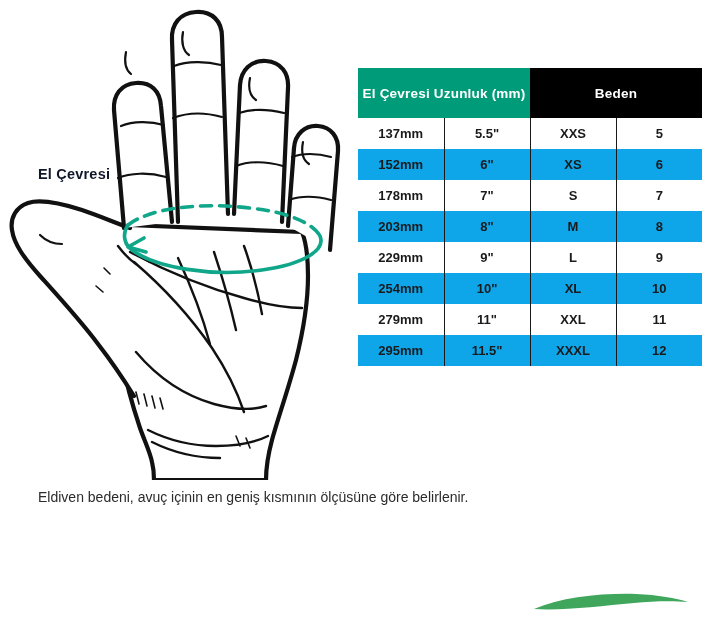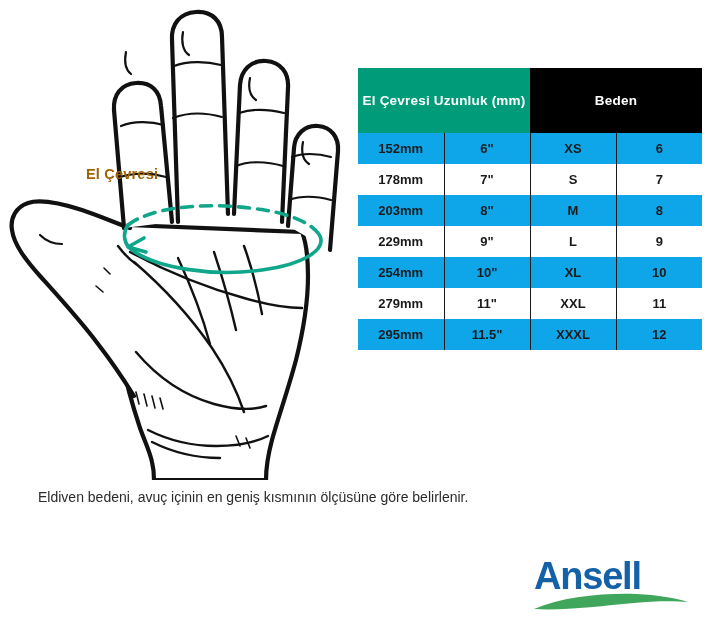--- a/index.html
+++ b/index.html
@@ -24,37 +24,36 @@
     top: 0px;
     width: 350px;
     height: 480px;
   }
   #hand-label {
     position: absolute;
     left: 38px;
     top: 166px;
     font-size: 14.5px;
     font-weight: bold;
-    color: #a16207;
+    color: #0f172a;
     letter-spacing: 0.2px;
     white-space: nowrap;
-    margin-left: 48px;
   }
 
   
   #size-table {
     position: absolute;
     left: 358px;
     top: 68px;
     width: 344px;
     border-collapse: collapse;
     table-layout: fixed;
   }
   #size-table th {
-    height: 65px;
+    height: 50px;
     color: #ffffff;
     font-size: 13.5px;
     font-weight: bold;
     letter-spacing: 0.2px;
     text-align: center;
     vertical-align: middle;
     border: 0;
   }
   th.head-green { background: #009B79; }
   th.head-blue  { background: #000000; }
@@ -223,20 +222,26 @@
   </div>
 
   <table id="size-table">
     <thead>
       <tr>
         <th class="head-green" colspan="2">El Çevresi Uzunluk (mm)</th>
         <th class="head-blue" colspan="2">Beden</th>
       </tr>
     </thead>
     <tbody>
+      <tr class="odd">
+        <td class="c0">137mm</td>
+        <td class="c1">5.5"</td>
+        <td class="c2">XXS</td>
+        <td class="c3">5</td>
+      </tr>
       <tr class="even">
         <td class="c0">152mm</td>
         <td class="c1">6"</td>
         <td class="c2">XS</td>
         <td class="c3">6</td>
       </tr>
       <tr class="odd">
         <td class="c0">178mm</td>
         <td class="c1">7"</td>
         <td class="c2">S</td>
@@ -273,20 +278,19 @@
         <td class="c3">12</td>
       </tr>
     </tbody>
   </table>
 
   <div id="footer-note">
     <div>Eldiven bedeni, avuç içinin en geniş kısmının ölçüsüne göre belirlenir.</div>
   </div>
 
   <div id="ansell-logo">
-    <div id="logo-wordmark">Ansell</div>
     <svg width="160" height="22" viewBox="0 0 160 22" style="position:absolute;left:-2px;top:36px;">
       <path d="M2 17 C30 5 70 1 104 2 C126 3 144 6 156 10
                C142 9 122 9 102 11 C68 14 30 19 2 17 Z" fill="#3FA65C"></path>
     </svg>
   </div>
 
 </div>
 
 </body></html>

